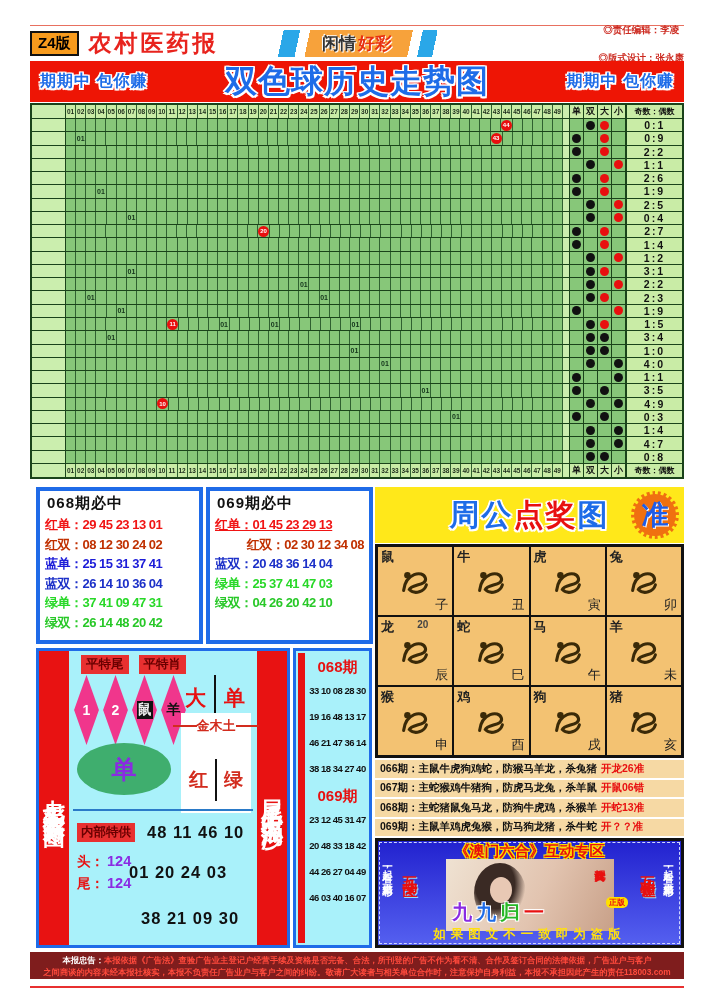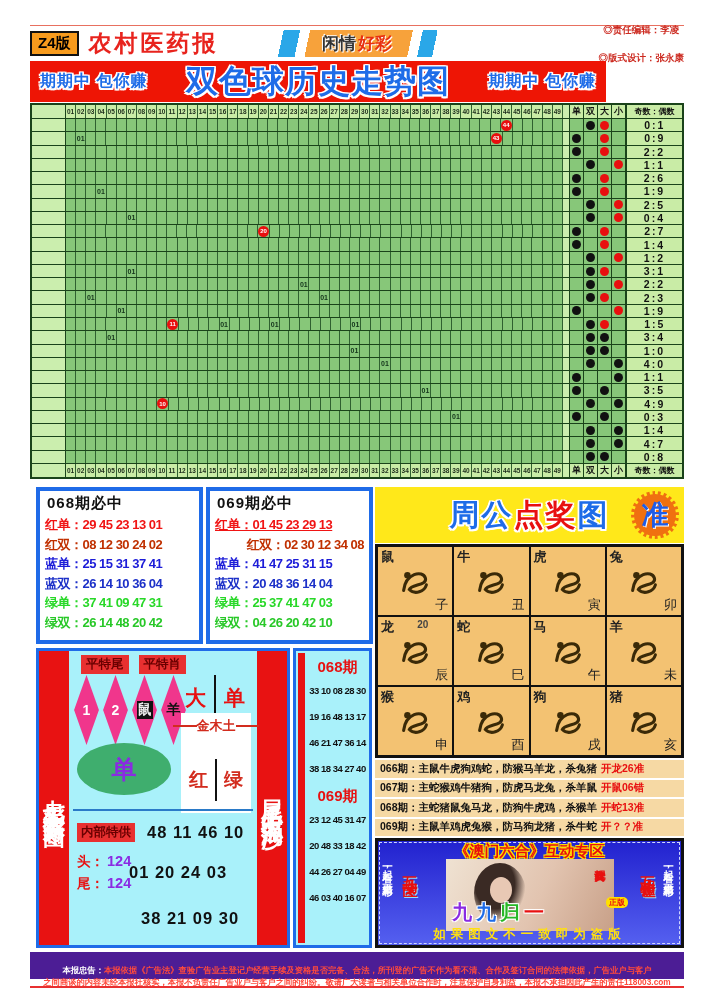--- a/index.html
+++ b/index.html
@@ -11,21 +11,21 @@
   .masthead{position:absolute;left:30px;top:28px;width:654px;height:31px;display:flex;align-items:center;}
   .edition{background:#f79b1d;border:2px solid #111;font-weight:bold;font-size:15px;padding:1px 6px;color:#000;white-space:nowrap;}
   .paper{color:#e8231d;font-weight:bold;font-size:23px;font-family:"Liberation Serif",serif;margin-left:10px;letter-spacing:3px;white-space:nowrap;}
   .col-banner{position:absolute;left:50%;transform:translateX(-50%);width:160px;height:27px;display:flex;align-items:center;justify-content:center;gap:2px;background:linear-gradient(102deg,#fff 0 4%,#2aa7e8 4% 14%,#fff 14% 20%,#f7a23b 20% 82%,#fff 82% 88%,#2aa7e8 88% 97%,#fff 97%);}
   .col-banner .bl{font-weight:bold;font-size:17px;color:#333;text-shadow:1px 1px 0 #fff,-1px -1px 0 #fff;}
   .col-banner .br{font-weight:bold;font-size:17px;color:#e83010;text-shadow:1px 1px 0 #fff;}
   .credits{margin-left:auto;display:flex;flex-direction:column;gap:0;font-size:9.5px;color:#cc2a20;font-weight:bold;text-align:right;line-height:12px;}
   .credits.rowed{flex-direction:column;gap:16px;align-items:center;}
 
   
-  .titlebar{position:absolute;left:30px;top:61px;width:576px;height:41px;background:#ee1505;display:flex;align-items:center;justify-content:space-between;padding:0 10px;box-sizing:border-box;}
+  .titlebar{position:absolute;left:30px;top:61px;width:654px;height:41px;background:#ee1505;display:flex;align-items:center;justify-content:space-between;padding:0 10px;box-sizing:border-box;}
   .oshadow{text-shadow:-1.5px -1.5px 0 #fff,1.5px -1.5px 0 #fff,-1.5px 1.5px 0 #fff,1.5px 1.5px 0 #fff,0 -1.5px 0 #fff,0 1.5px 0 #fff,-1.5px 0 0 #fff,1.5px 0 0 #fff;}
   .slogan{font-size:16px;font-weight:bold;color:#1e6ce8;letter-spacing:1px;white-space:nowrap;}
   .main-title{font-size:32px;font-weight:bold;color:#1e6ce8;letter-spacing:1px;white-space:nowrap;}
 
   
   #trend-chart{position:absolute;left:30px;top:103px;width:654px;height:376px;display:flex;flex-direction:column;border:2px solid #1a431a;box-sizing:border-box;background:#87c779;}
   .t-row{display:flex;flex:1 1 0;min-height:0;border-bottom:1px solid #1a431a;}
   .t-row:last-child{border-bottom:none;}
   .t-row.hdr{flex:0 0 13px;background:#c9eca6;}
   .t-gutter{flex:0 0 33px;background:#cbeeae;border-right:1px solid #1a431a;}
@@ -111,21 +111,21 @@
   .s-n3{position:absolute;left:72px;top:258px;font-size:16.5px;font-weight:bold;color:#111;letter-spacing:1px;white-space:nowrap;}
 
   
   .midbox{position:absolute;left:293px;top:648px;width:79px;height:300px;border:3px solid #1f6be8;box-sizing:border-box;background:#a9f1fa;}
   .midbox .stripe{position:absolute;left:2px;top:2px;bottom:2px;width:7px;background:#e81212;}
   #mb-content{position:absolute;left:11px;right:1px;top:2px;bottom:2px;text-align:center;}
   .mb-title{color:#e81010;font-weight:bold;font-size:15px;margin:5px 0 1px;}
   .mb-row{font-size:9.5px;font-weight:bold;color:#111;line-height:26px;letter-spacing:-0.5px;white-space:nowrap;}
 
   
-  .disclaimer{position:absolute;left:30px;top:952px;width:654px;height:27px;background:#4c1d95;color:#ff4a3c;font-size:8.3px;font-weight:bold;text-align:center;line-height:12px;box-sizing:border-box;padding-top:12px;}
+  .disclaimer{position:absolute;left:30px;top:952px;width:654px;height:27px;background:#7f1d1d;color:#ff4a3c;font-size:8.3px;font-weight:bold;text-align:center;line-height:12px;box-sizing:border-box;padding-top:2px;}
   .disclaimer .lead{color:#ffffff;}
 </style>
 </head>
 <body>
 
 <div class="page">
   <div class="topline"></div>
 
   <header class="masthead">
     <div class="edition">Z4版</div>
@@ -1925,21 +1925,20 @@
       <div class="pred-row" style="color: rgb(192, 48, 0);">红双：08 12 30 24 02</div>
       <div class="pred-row" style="color: rgb(28, 28, 216);">蓝单：25 15 31 37 41</div>
       <div class="pred-row" style="color: rgb(28, 48, 200);">蓝双：26 14 10 36 04</div>
       <div class="pred-row" style="color: rgb(40, 216, 40);">绿单：37 41 09 47 31</div>
       <div class="pred-row" style="color: rgb(40, 200, 40);">绿双：26 14 48 20 42</div>
     </div>
   <div class="pred-box" id="pred-1">
       <div class="pred-title">069期必中</div>
       <div class="pred-row" style="color: rgb(240, 20, 20); text-decoration: underline;">红单：01 45 23 29 13</div>
       <div class="pred-row" style="color: rgb(192, 48, 0); text-align: right;">红双：02 30 12 34 08</div>
-      <div class="pred-row" style="color: rgb(28, 28, 216);">蓝单：41 47 25 31 15</div>
       <div class="pred-row" style="color: rgb(28, 48, 200);">蓝双：20 48 36 14 04</div>
       <div class="pred-row" style="color: rgb(40, 216, 40);">绿单：25 37 41 47 03</div>
       <div class="pred-row" style="color: rgb(40, 200, 40);">绿双：04 26 20 42 10</div>
     </div>
 
   <div class="zg-banner">
     <span id="zg-title"><span class="oshadow" style="color: rgb(30, 108, 232);">周</span><span class="oshadow" style="color: rgb(30, 108, 232);">公</span><span class="oshadow" style="color: rgb(232, 16, 16);">点</span><span class="oshadow" style="color: rgb(232, 16, 16);">奖</span><span class="oshadow" style="color: rgb(30, 108, 232);">图</span></span>
     <span class="zg-badge">准</span>
   </div>
   <div id="zodiac-grid">

